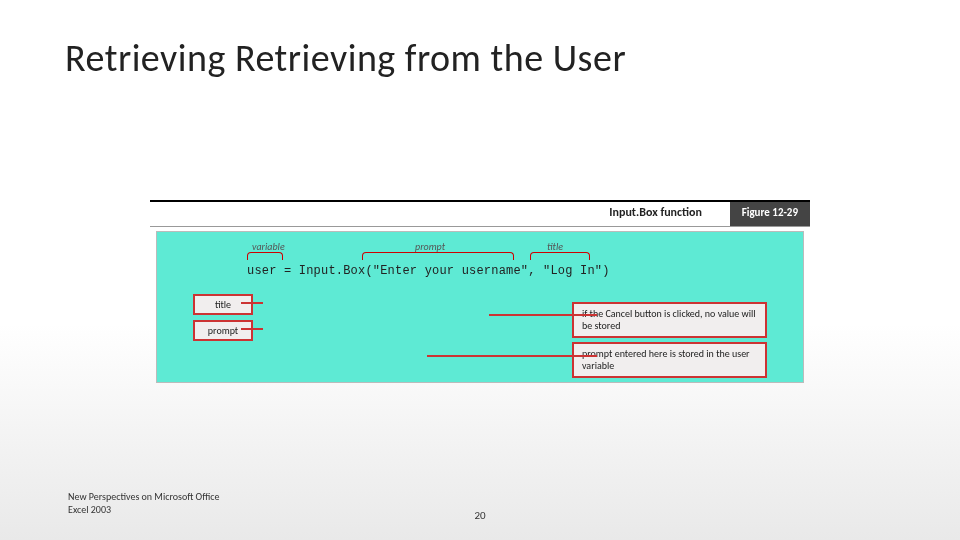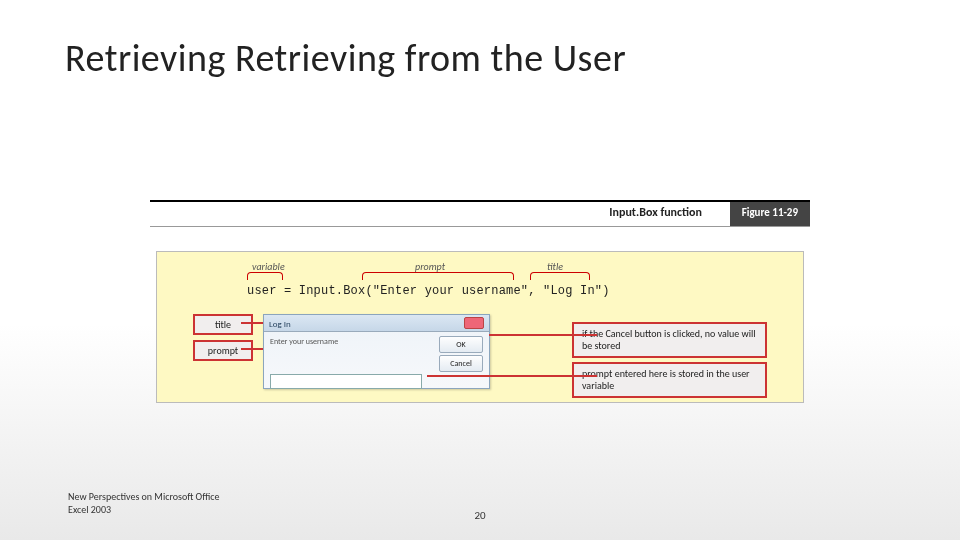--- a/index.html
+++ b/index.html
@@ -3,26 +3,26 @@
 <meta charset="utf-8">
 <style>
   html,body{margin:0;padding:0;width:960px;height:540px;font-family:"Segoe UI",Calibri,Arial,sans-serif;color:#222;}
   body{background:linear-gradient(to bottom,#ffffff 0%,#ffffff 60%,#e9e9e9 100%);position:relative;overflow:hidden;}
   .title{position:absolute;left:65px;top:35px;font-size:38px;font-weight:300;letter-spacing:.5px;}
   .footer-l{position:absolute;left:68px;bottom:24px;font-size:10px;line-height:1.25;color:#333;}
   .footer-c{position:absolute;left:50%;bottom:18px;transform:translateX(-50%);font-size:11px;color:#333;text-align:right;}
 
   
   .fig{position:absolute;left:150px;top:200px;width:660px;}
-  .fig-header{border-top:2px solid #000;border-bottom:1px solid #999;height:24px;position:relative;margin-bottom:24px;}
+  .fig-header{border-top:2px solid #000;border-bottom:1px solid #999;height:24px;position:relative;margin-bottom:4px;}
   .fig-label{position:absolute;right:108px;top:3px;font-size:12px;font-weight:600;}
   .fig-num{position:absolute;right:0;top:0;background:#444;color:#fff;font-size:11px;font-weight:600;padding:4px 12px;height:16px;}
 
   
-  .panel{border:1px solid #bbb;background:#fef9c3;height:150px;position:relative;margin:0 6px;}
+  .panel{border:1px solid #bbb;background:#5eead4;height:150px;position:relative;margin:0 6px;}
 
   
   .code{position:absolute;left:90px;top:32px;font-family:"Courier New",monospace;font-size:12px;letter-spacing:.2px;}
   
   .seg-label{position:absolute;top:8px;font-size:10px;font-style:italic;color:#555;}
   .brace{position:absolute;top:20px;height:7px;border-top:1.5px solid #c00;border-left:1.5px solid #c00;border-right:1.5px solid #c00;border-radius:4px 4px 0 0;}
   .seg1{left:90px;width:34px;} .lbl1{left:95px;}
   .seg2{left:205px;width:150px;} .lbl2{left:258px;}
   .seg3{left:373px;width:58px;} .lbl3{left:390px;}
 
@@ -54,51 +54,39 @@
   .lr2{left:270px;top:123px;width:170px;}
 </style>
 </head>
 <body>
 
 <div class="title">Retrieving Retrieving from the User</div>
 
 <div class="fig">
   <div class="fig-header">
     <span class="fig-label">Input.Box function</span>
-    <span class="fig-num">Figure 11-29</span>
+    <span class="fig-num">Figure 12-29</span>
   </div>
 
   <div class="panel">
 
     <span class="seg-label lbl1">variable</span>
     <span class="brace seg1"></span>
     <span class="seg-label lbl2">prompt</span>
     <span class="brace seg2"></span>
     <span class="seg-label lbl3">title</span>
     <span class="brace seg3"></span>
 
     <div class="code">user = Input.Box("Enter your username", "Log In")</div>
 
     <div class="tag tag-title">title</div>
     <div class="tag tag-prompt">prompt</div>
     <div class="line lt1"></div>
     <div class="line lt2"></div>
 
-    <div class="dlg">
-      <div class="dlg-title">
-        <span>Log In</span>
-        <span class="dlg-close"></span>
-      </div>
-      <div class="dlg-body">
-        <div class="dlg-prompt">Enter your username</div>
-        <div class="dlg-btn btn-ok">OK</div>
-        <div class="dlg-btn btn-cancel">Cancel</div>
-        <div class="dlg-input" title=""></div>
-      </div>
-    </div>
 
     <div class="call call1">if the Cancel button is clicked, no value will be stored</div>
     <div class="call call2">prompt entered here is stored in the user variable</div>
     <div class="line lr1"></div>
     <div class="line lr2"></div>
   </div>
 </div>
 
 <div class="footer-l">
   <span>New Perspectives on Microsoft Office</span><br>

